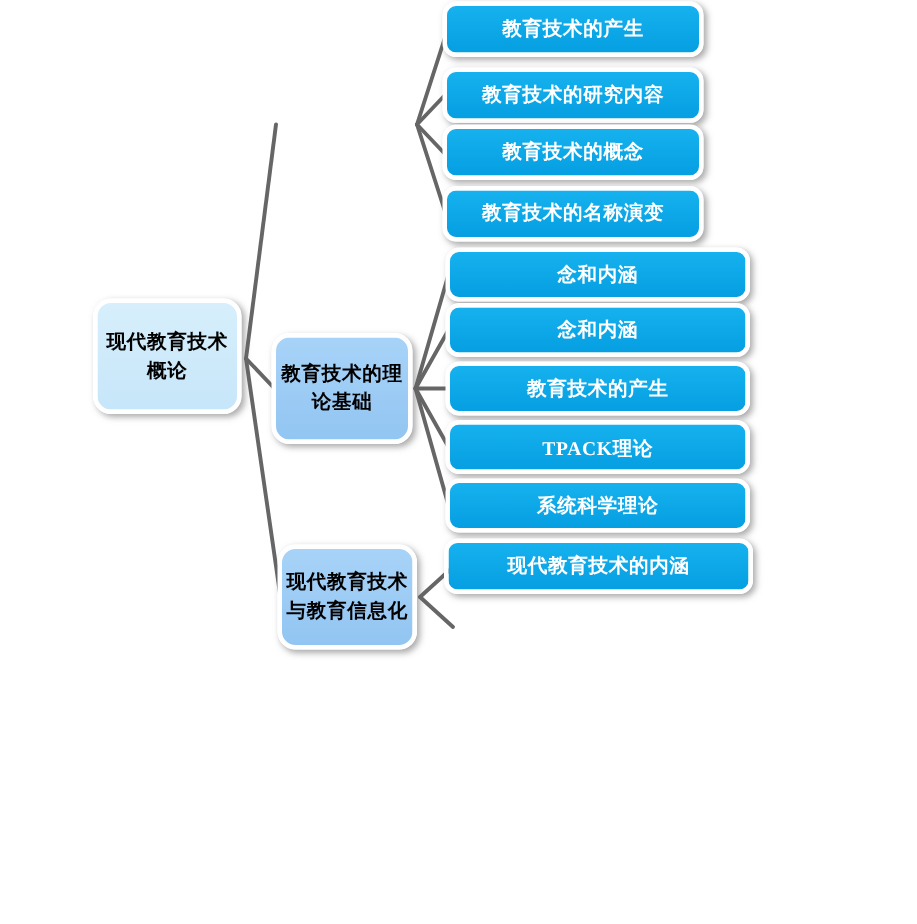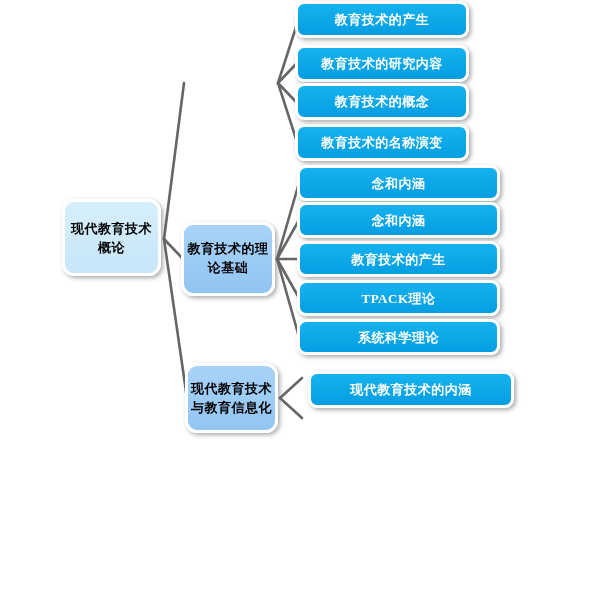--- a/index.html
+++ b/index.html
@@ -39,21 +39,21 @@
   .branch-3{left:185px;top:363px;width:93px;height:70px;}
   .leaf{
     background:linear-gradient(#16b1ee,#059fe2);
     border-radius:9px;
     color:#ffffff;font-size:13px;line-height:15px;
   }
   .g1{left:295px;width:174px;height:37px;}
   .g1-0{top:1px;}  .g1-1{top:45px;}  .g1-2{top:83px;}  .g1-3{top:124px;}
   .g2{left:297px;width:203px;height:36px;}
   .g2-0{top:165px;} .g2-1{top:202px;} .g2-2{top:241px;} .g2-3{top:280px;font-family:Liberation Serif, serif;} .g2-4{top:319px;}
-  .g3{left:308px;width:206px;height:37px;margin-top:12px;}
+  .g3{left:296px;width:206px;height:37px;}
   .g3-0{top:359px;} .g3-1{top:399px;}
 </style>
 </head>
 <body>
 
 <div class="canvas">
 
   <svg class="links" width="611" height="616" viewBox="0 0 611 616">
     <g stroke="#666666" stroke-width="2.6" stroke-linecap="round" fill="none">
 

